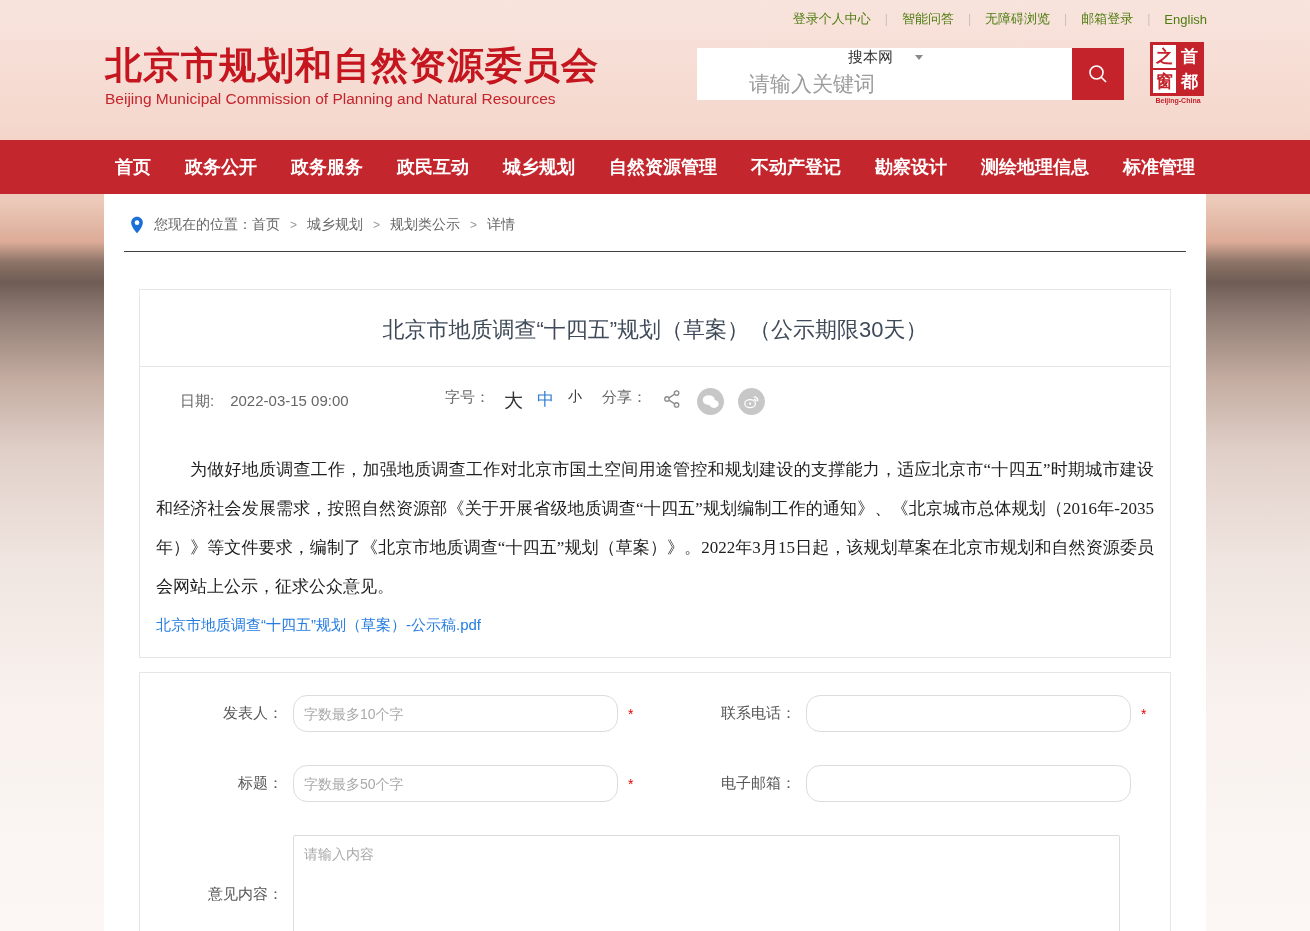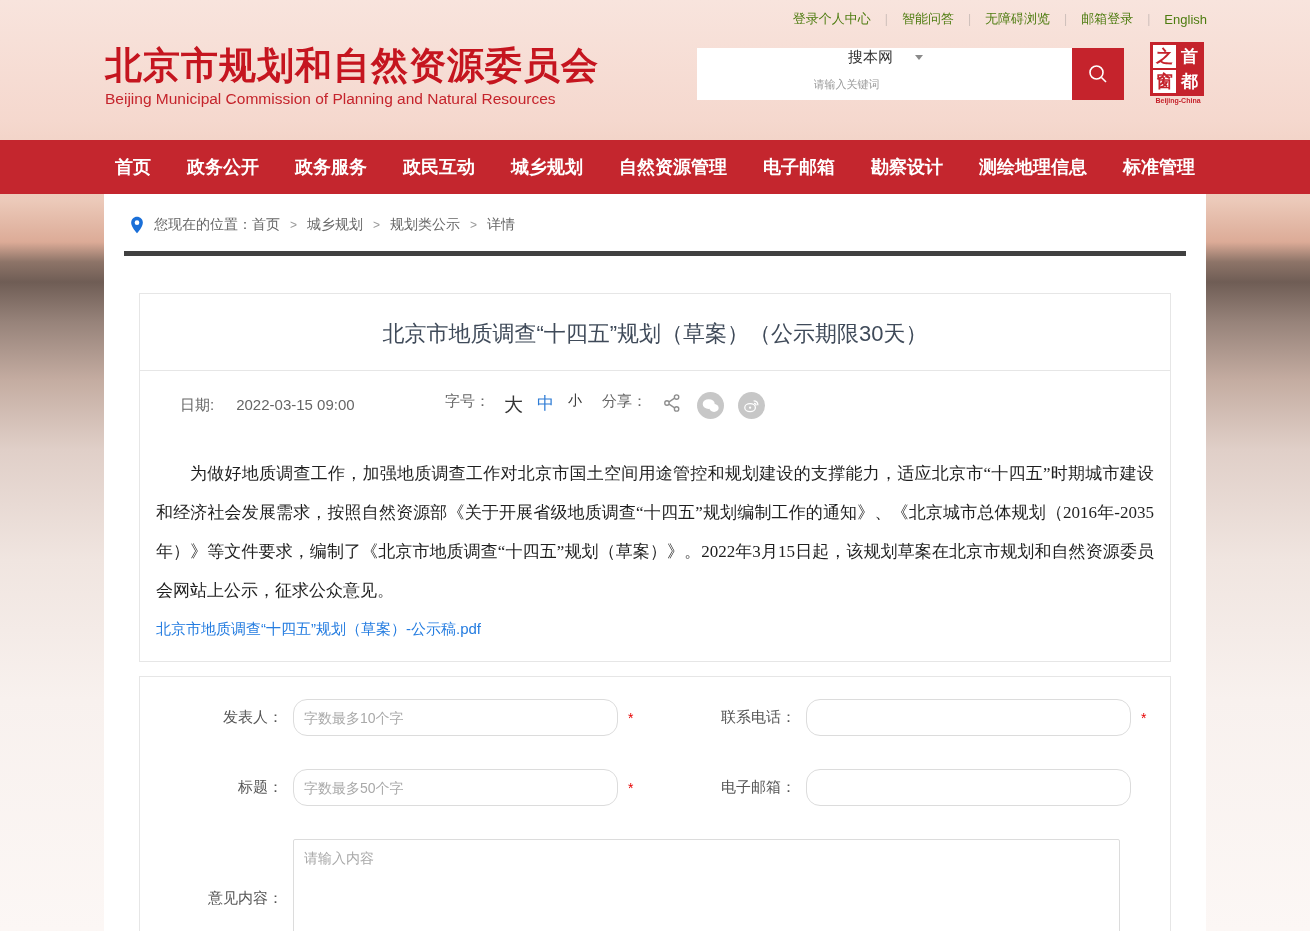--- a/index.html
+++ b/index.html
@@ -22,49 +22,49 @@
   .brand-row { position:relative; height:102px; }
   .logo-block { position:absolute; left:105px; top:6px; cursor:pointer; }
   .site-title { font-size:37px; font-weight:bold; color:#c5151f; letter-spacing:1px; line-height:44px; }
   .site-subtitle { font-size:15.5px; color:#c5242c; margin-top:2px; }
 
   .search-wrap { position:absolute; left:697px; top:10px; display:flex; height:52px; }
   .search-box { width:375px; height:52px; background:#fff; display:flex; align-items:center;flex-direction:column; }
   .search-scope { display:flex; align-items:center; gap:22px; padding:0 16px 0 18px; cursor:pointer; }
   .search-scope-label { font-size:15px; color:#333; }
   .caret-down { width:0; height:0; border-left:4px solid transparent; border-right:4px solid transparent; border-top:5px solid #8a8a8a; }
-  .search-input { flex:1; border:none; outline:none; font-size:11px; color:#737373; height:48px; }
+  .search-input { flex:1; border:none; outline:none; font-size:21px; color:#737373; height:48px; }
   .search-input::placeholder { color:#9b9b9b; }
   .search-btn { width:52px; height:52px; background:#c5232c; border:none; display:flex; align-items:center; justify-content:center; cursor:pointer; }
 
   .seal { position:absolute; left:1150px; top:4px; width:56px; cursor:pointer; }
   .seal-grid { width:54px; height:54px; border:2px solid #c5232c; background:#fff; display:grid; grid-template-columns:1fr 1fr; grid-template-rows:1fr 1fr; }
   .seal-cell { display:flex; align-items:center; justify-content:center; font-size:17px; font-weight:bold; color:#c5232c; border:1px solid #c5232c; }
   .seal-cell.filled { background:#c5232c; color:#fff; }
   .seal-caption { font-size:7px; color:#c5232c; font-weight:bold; text-align:center; margin-top:1px; white-space:nowrap; }
 
   
   .nav { height:54px; background:#c4262e; display:flex; align-items:center; justify-content:space-between; padding:0 115px; }
   .nav-item { color:#fff; font-size:18px; font-weight:bold; white-space:nowrap; cursor:pointer; }
 
   
   .card { width:1102px; margin:0 auto; background:#fff; min-height:737px; padding-bottom:40px; }
 
-  .breadcrumb-row { margin:0 20px; padding:22px 6px 17px 6px; border-bottom:5px solid #404040; display:flex; align-items:center; font-size:14px; color:#666; }
+  .breadcrumb-row { margin:0 20px; padding:22px 6px 17px 6px; border-bottom:1px solid #404040; display:flex; align-items:center; font-size:14px; color:#666; }
   .pin-icon { margin-right:10px; display:inline-flex; }
   .crumb { color:#666; text-decoration:none; cursor:pointer; }
   .crumb-sep { color:#999; margin:0 10px; font-size:12px; }
   .crumb-current { color:#666; }
 
   .article-box { margin:37px 35px 0 35px; border:1px solid #e6e6e6; padding-bottom:22px; }
   .article-title { text-align:center; font-size:22px; color:#3f4a59; padding:25px 30px 21px 30px; }
   .article-divider { border-bottom:1px solid #e6e6e6; }
   .meta-row { display:flex; align-items:center; padding:21px 40px 0 40px; font-size:15px; color:#666; }
   .meta-date { width:265px; }
-  .meta-date .lbl { margin-right:22px; }
+  .meta-date .lbl { margin-right:16px; }
   .meta-source { flex:1; }
   .meta-right { display:flex; align-items:flex-start; gap:14px; }
   .fs-opt { cursor:pointer; color:#333; }
   .fs-large { font-size:19px; }
   .fs-medium { font-size:17px; color:#2e7cd5; }
   .fs-small { font-size:14px; }
   .share-label { margin-left:6px; }
   .share-alt { display:inline-flex; cursor:pointer; }
   .share-circle { width:27px; height:27px; border-radius:50%; background:#c7c7c7; display:inline-flex; align-items:center; justify-content:center; cursor:pointer; }
 
@@ -136,21 +136,21 @@
     </div>
   </div>
 
   <div class="nav">
     <span class="nav-item">首页</span>
     <span class="nav-item">政务公开</span>
     <span class="nav-item">政务服务</span>
     <span class="nav-item">政民互动</span>
     <span class="nav-item">城乡规划</span>
     <span class="nav-item">自然资源管理</span>
-    <span class="nav-item">电子邮箱</span>
+    <span class="nav-item">不动产登记</span>
     <span class="nav-item">勘察设计</span>
     <span class="nav-item">测绘地理信息</span>
     <span class="nav-item">标准管理</span>
   </div>
 
   <div class="card">
 
     <div class="breadcrumb-row">
       <span class="pin-icon">
         <svg width="14" height="18" viewBox="0 0 24 30">

